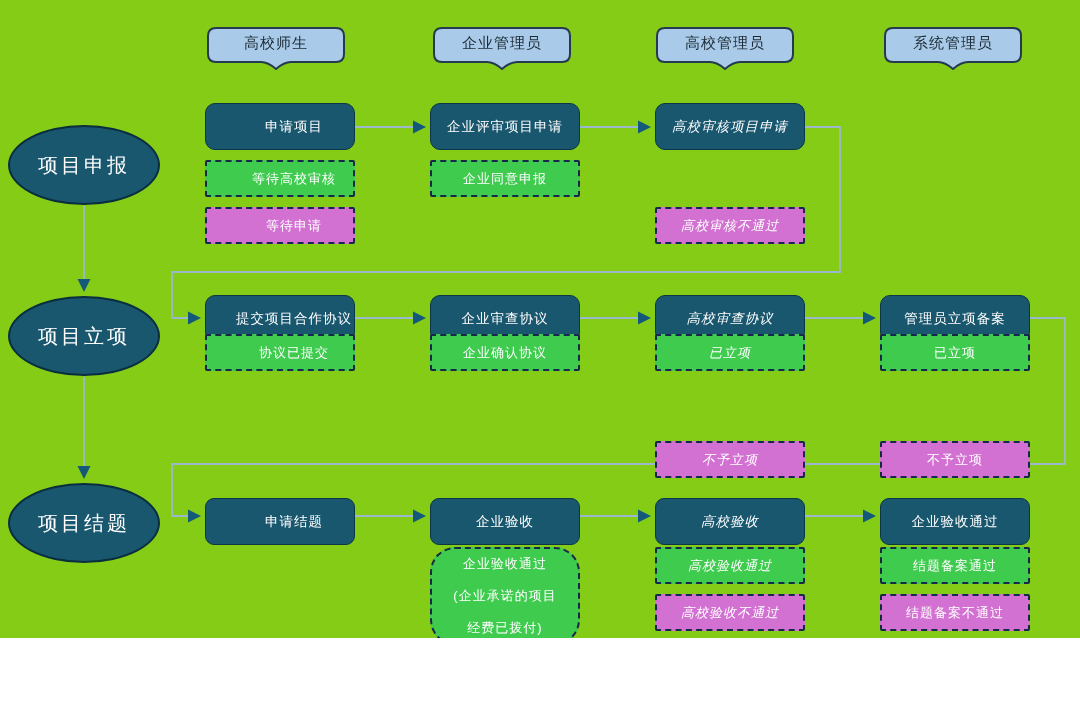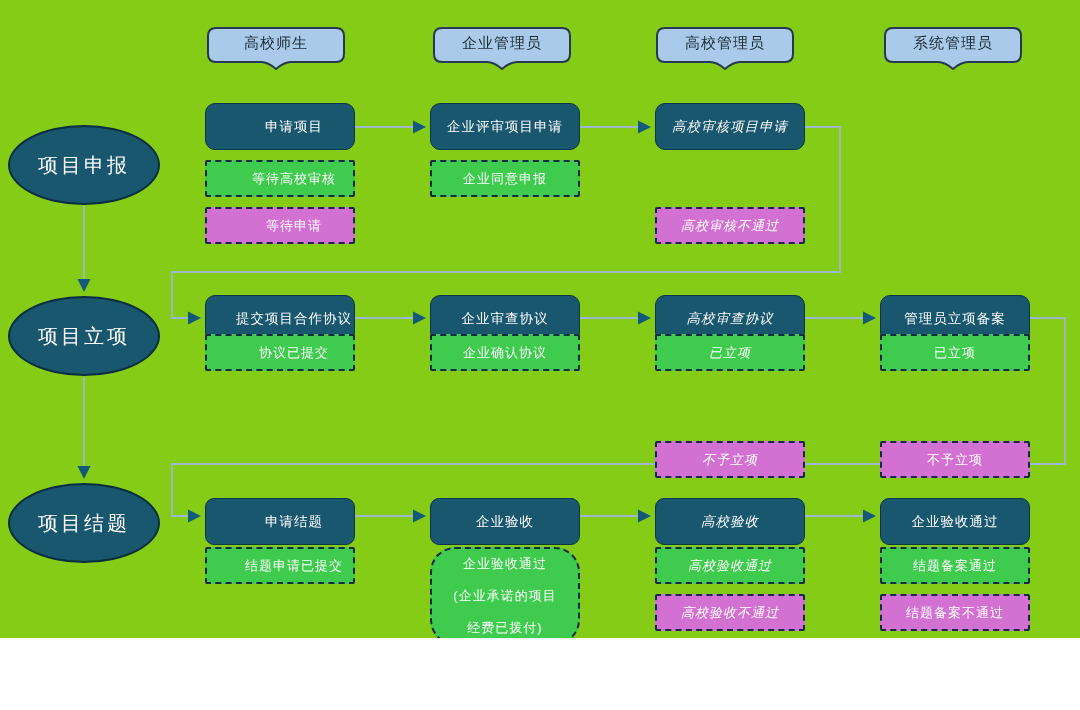--- a/index.html
+++ b/index.html
@@ -179,23 +179,20 @@
   <div class="status col4 r2s1 status-green">
     <span>已立项</span>
   </div>
   <div class="status col4 r2s2 status-magenta">
     <span>不予立项</span>
   </div>
 
   <div class="proc col1 r3p">
     <span>申请结题</span>
   </div>
-  <div class="status col1 r3s1 status-green">
-    <span>结题申请已提交</span>
-  </div>
 
   <div class="proc col2 r3p">
     <span>企业验收</span>
   </div>
   <div class="status col2 r3s1 tall status-green">
     <span>企业验收通过
 (企业承诺的项目
 经费已拨付)</span>
   </div>
 

